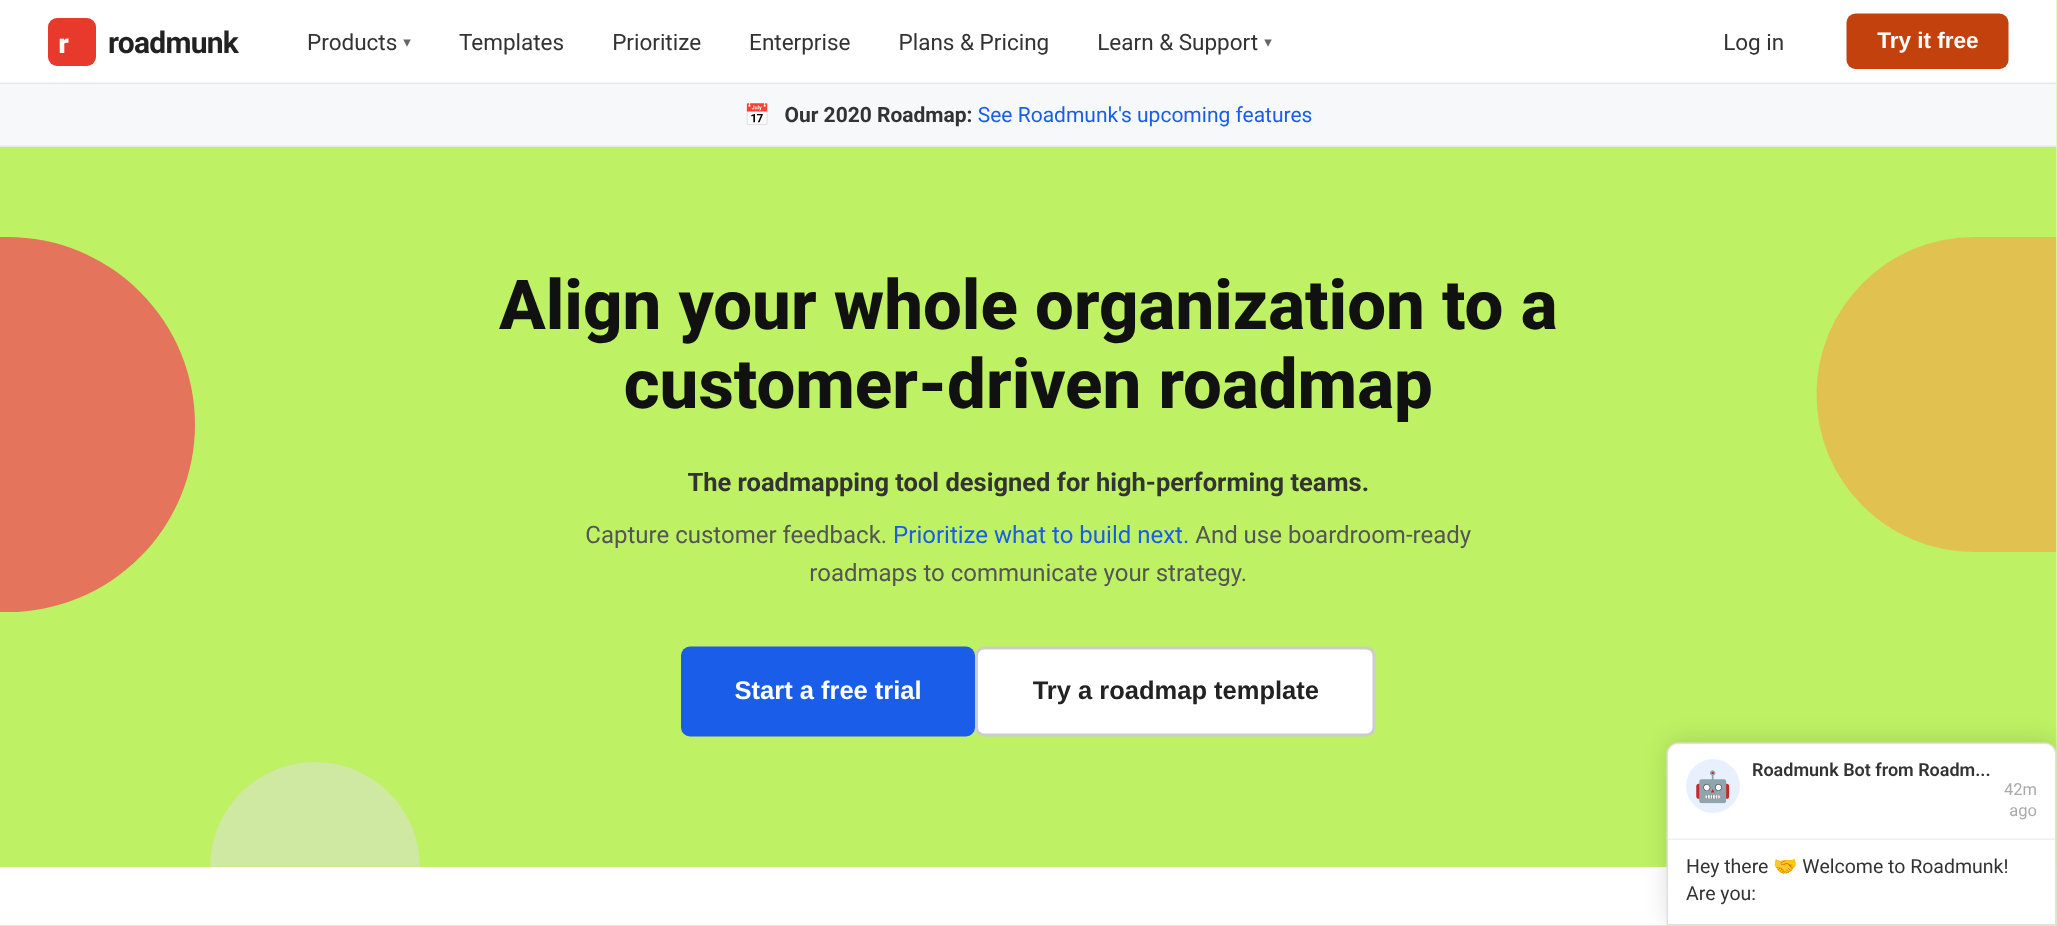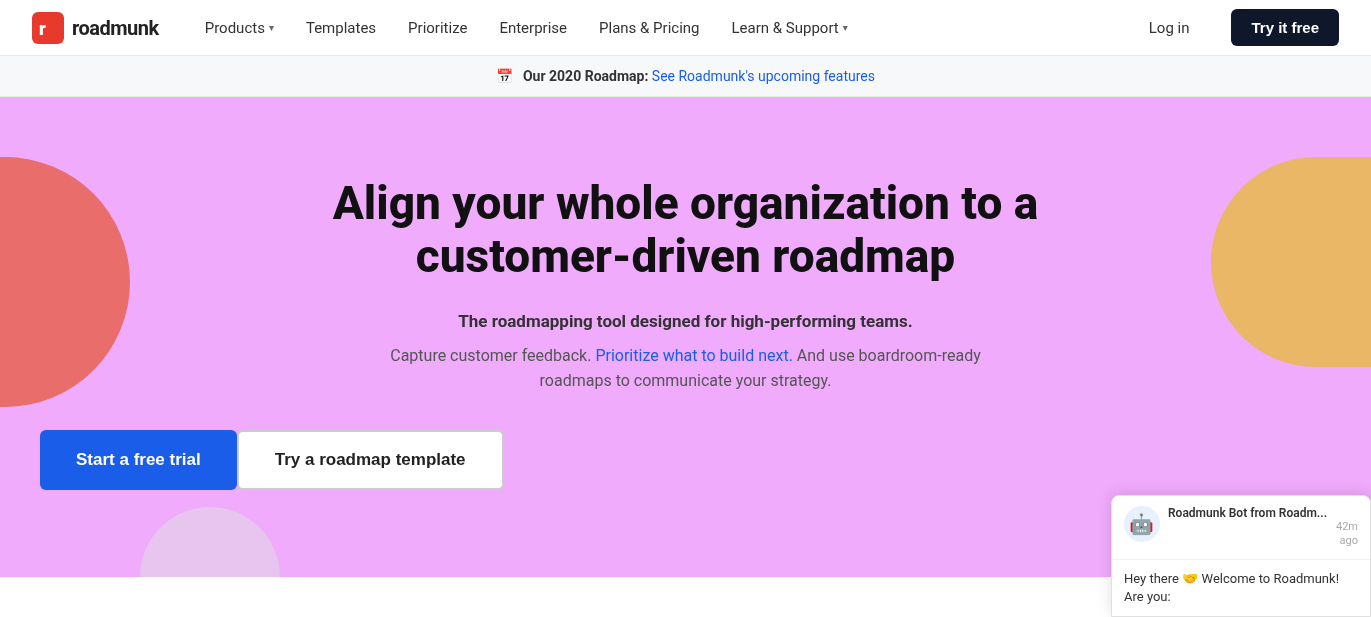--- a/index.html
+++ b/index.html
@@ -60,21 +60,21 @@
       align-items: center;
       gap: 28px;
     }
     .login-btn {
       font-size: 15px;
       color: #333;
       cursor: pointer;
       padding: 8px 14px;
     }
     .try-btn {
-      background: #0f172a;
+      background: #c2410c;
       color: #fff;
       border: none;
       border-radius: 6px;
       padding: 10px 20px;
       font-size: 15px;
       font-weight: 600;
       cursor: pointer;
       white-space: nowrap;
     }
 
@@ -89,21 +89,21 @@
     }
     .announcement-bar .highlight { color: #1a5de8; }
     .announcement-bar .calendar-icon { margin-right: 6px; }
 
     
     .hero {
       position: relative;
       text-align: center;
       padding: 80px 40px 60px;
       overflow: hidden;
-      background: #f0abfc;
+      background: #bef264;
       min-height: 480px;
     }
     .hero-shape-left {
       position: absolute;
       left: 0;
       top: 60px;
       width: 130px;
       height: 250px;
       background: #e8665a;
       border-radius: 0 180px 180px 0;
@@ -153,20 +153,21 @@
       color: #555;
       max-width: 620px;
       margin: 0 auto 36px;
       line-height: 1.6;
       position: relative;
       z-index: 2;
     }
     .hero-body .link-text { color: #1a5de8; }
     .cta-group {
       display: flex;
+      justify-content: center;
       position: relative;
       z-index: 2;
     }
     .cta-primary {
       background: #1a5de8;
       color: #fff;
       border: none;
       border-radius: 6px;
       padding: 18px 36px;
       font-size: 17px;

